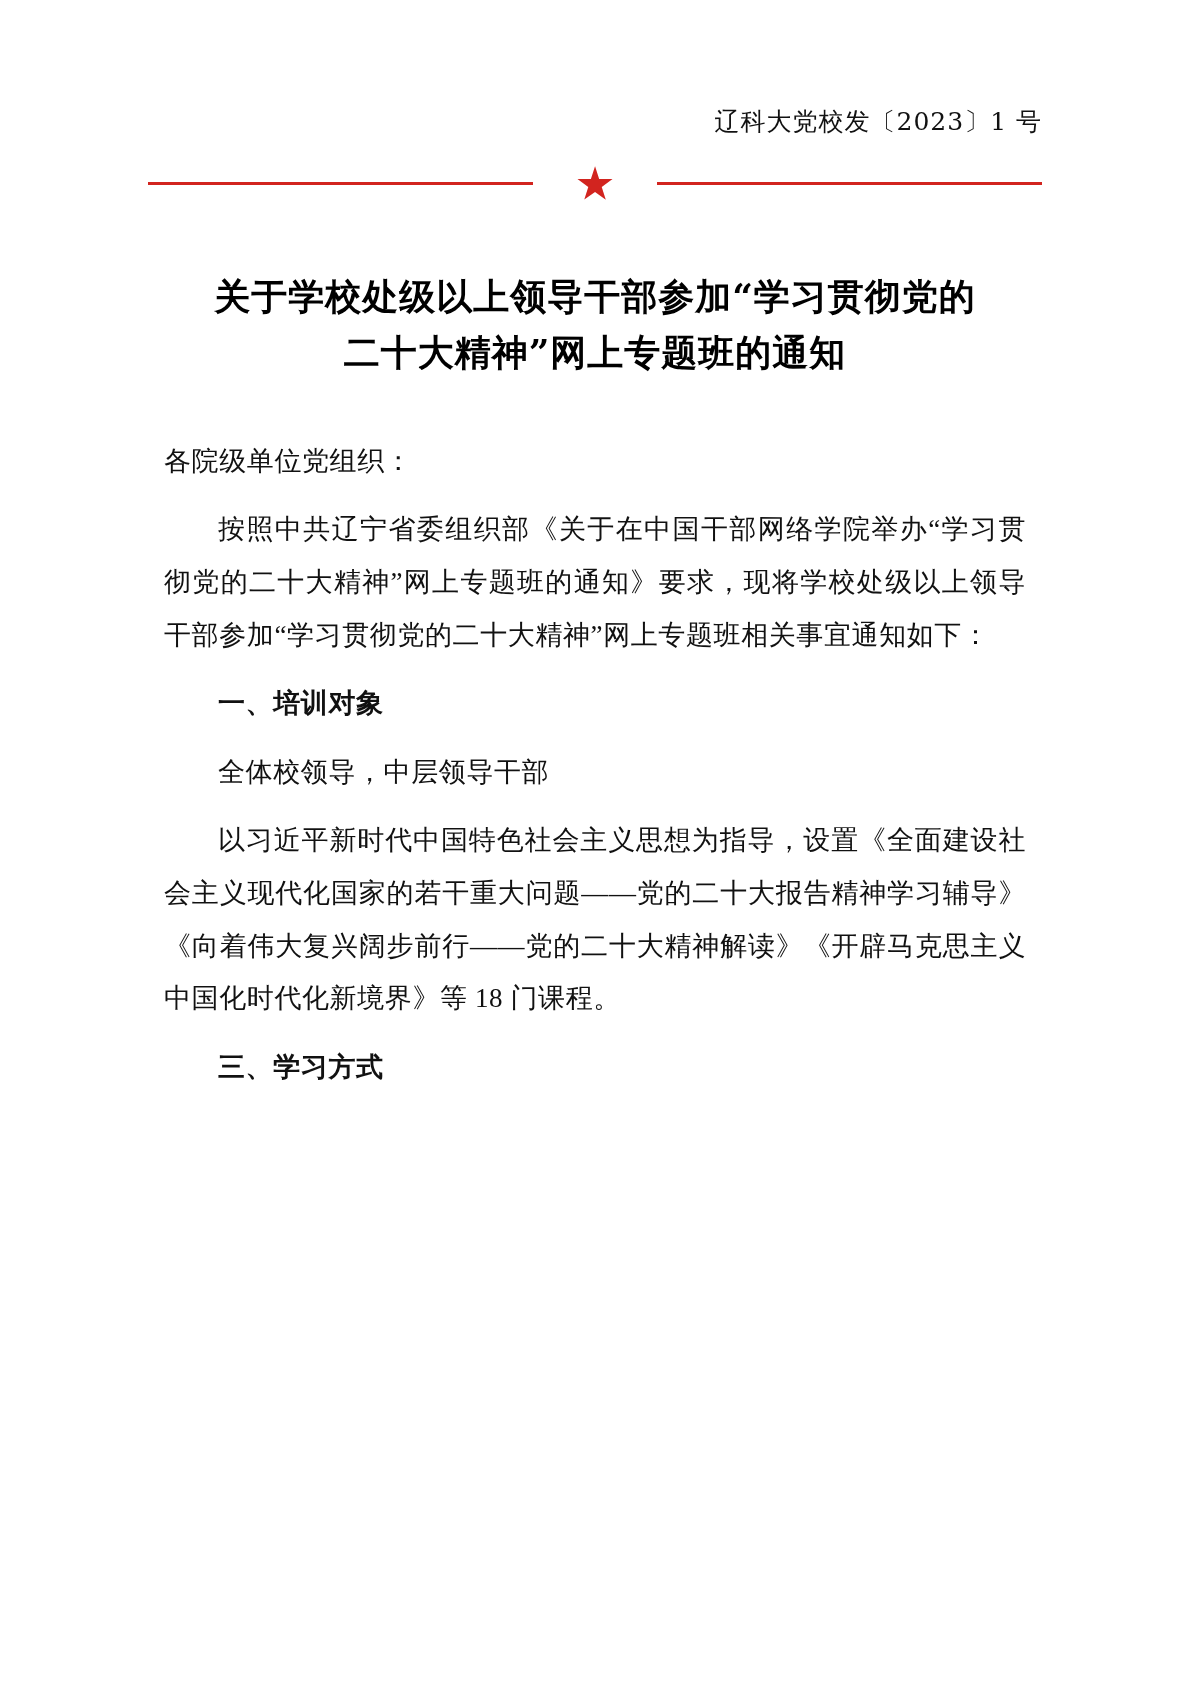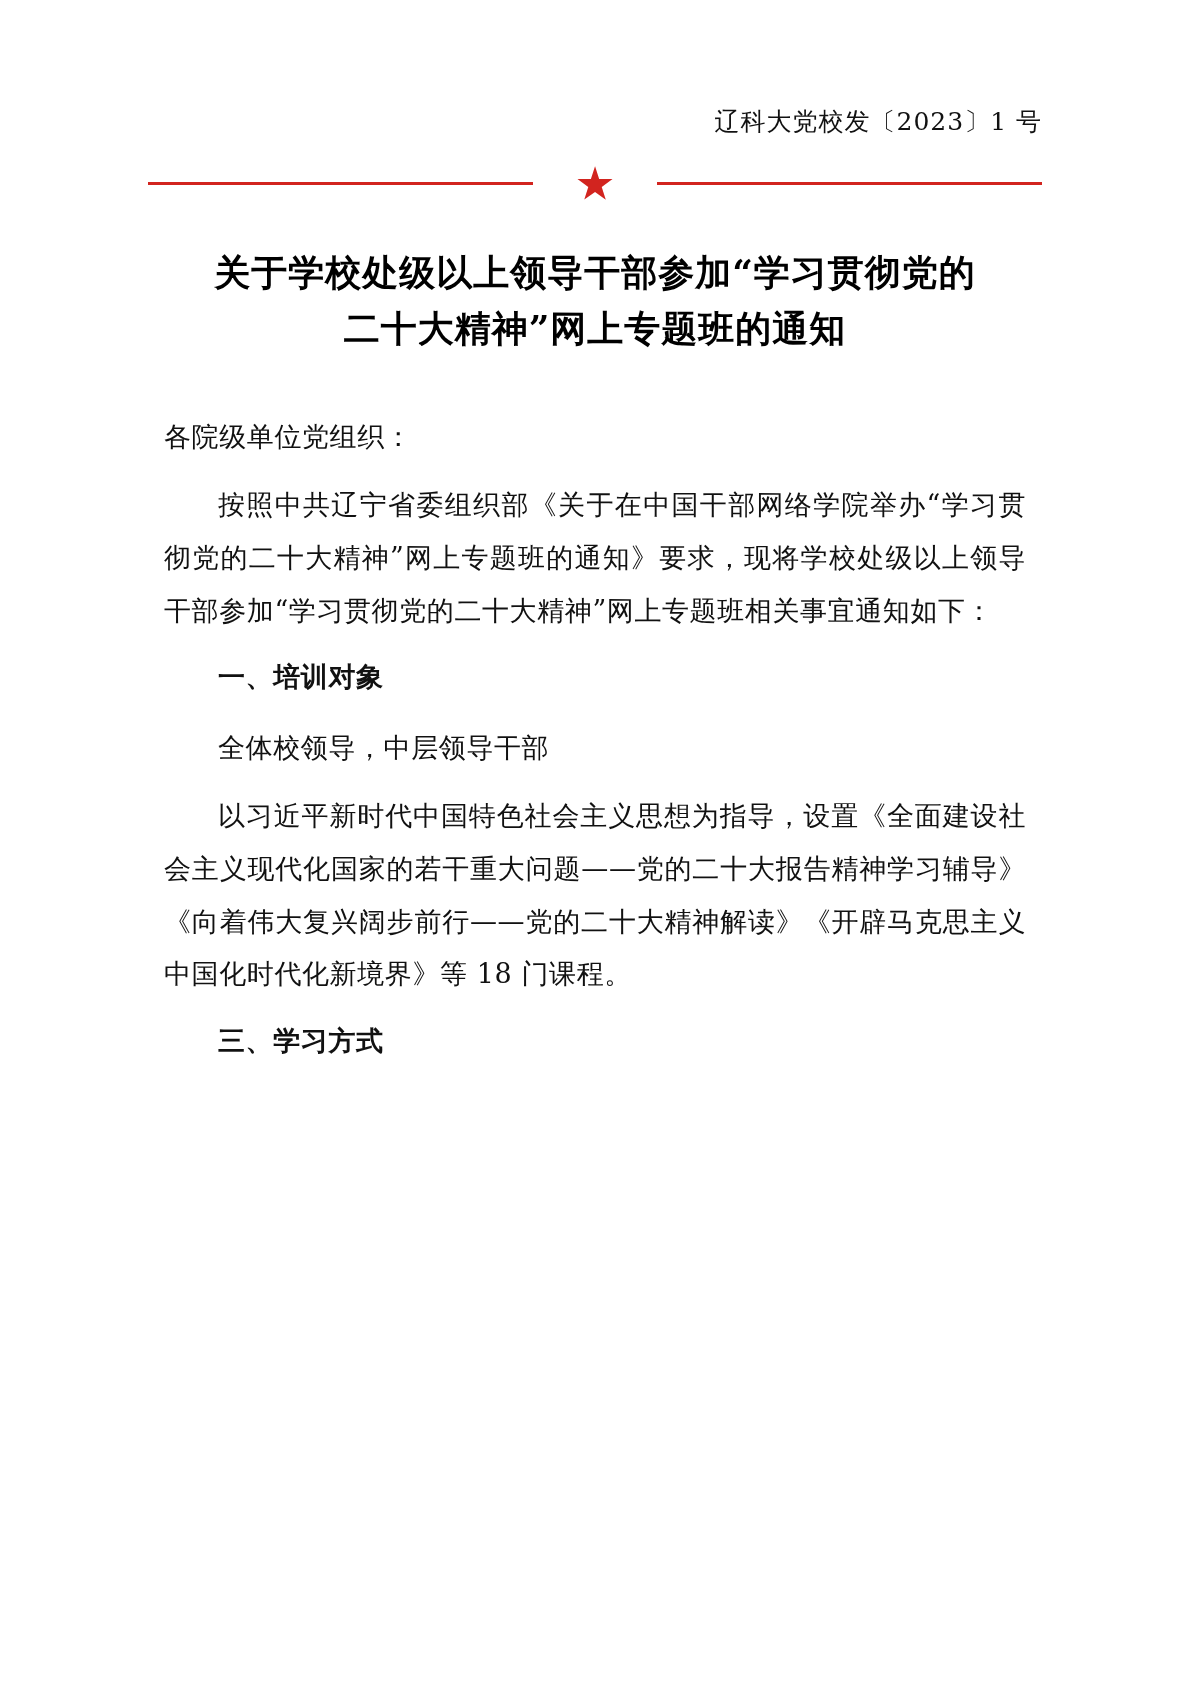--- a/index.html
+++ b/index.html
@@ -62,42 +62,41 @@
     transform: translateX(-50%);
     color: #d2241f;
     font-size: 40px;
     line-height: 36px;
   }
   .subject {
     text-align: center;
     font-size: 36px;
     font-weight: bold;
     line-height: 1.55;
-    margin-top: 42px;
+    margin-top: 66px;
     letter-spacing: 1px;
     color: #000;
     font-family: "DejaVu Serif", "Liberation Serif", serif;
   }
   .body-text {
     margin-top: 54px;
     font-size: 27px;
     line-height: 1.95;
     letter-spacing: 0.6px;
     color: #111;
   }
   .p {
     margin: 16px;
     text-align: justify;
     text-justify: inter-ideograph;
   }
-  .p.indent { text-indent: 2em; }
+  .p.indent { text-indent: 2em; font-family: Liberation Serif, serif; }
   .p.heading {
     text-indent: 2em;
     font-weight: bold;
-    font-family: Liberation Mono, monospace;
   }
 </style>
 </head>
 <body>
 
 <div class="page">
 
 
   <div class="doc-number">辽科大党校发〔2023〕1 号</div>
 

